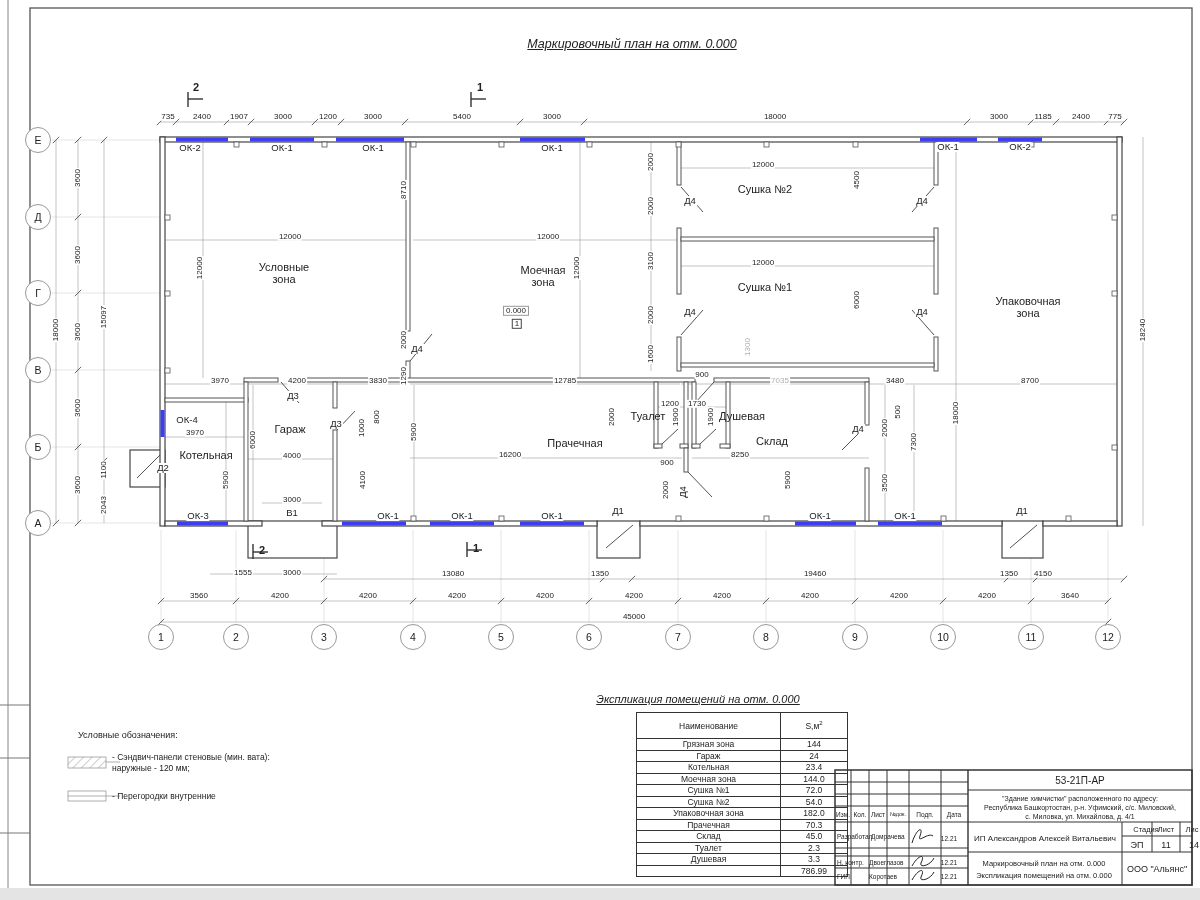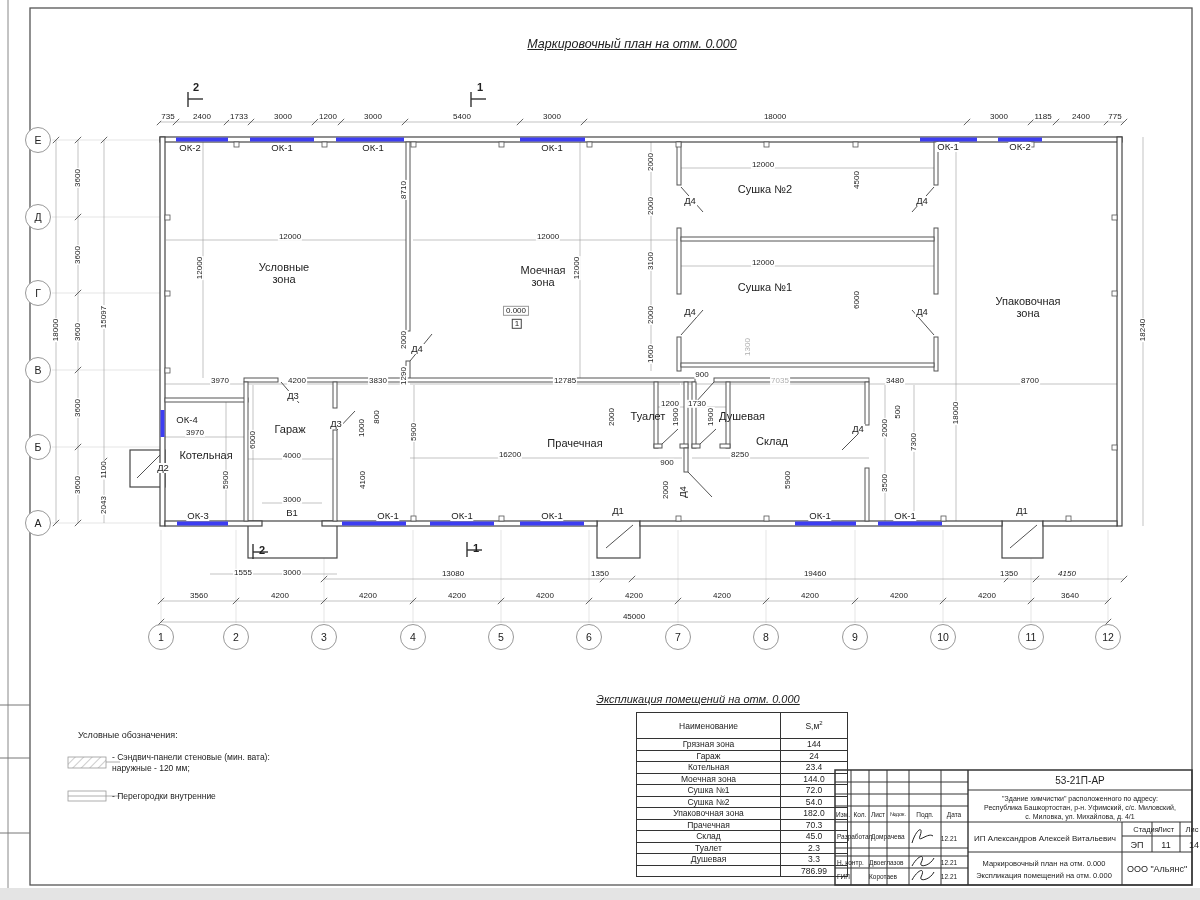--- a/index.html
+++ b/index.html
@@ -328,21 +328,21 @@
     <line x1="68" y1="796" x2="120" y2="796" stroke="#999" stroke-width="0.8"></line>
   </g>
 </svg>
 
 <div class="ptitle">Маркировочный план на отм. 0.000</div>
 <div class="etitle">Экспликация помещений на отм. 0.000</div>
 
 <div id="plan-labels">
       <span class="lb d" style="left: 168px; top: 117px;">735</span>
       <span class="lb d" style="left: 202px; top: 117px;">2400</span>
-      <span class="lb d" style="left: 239px; top: 117px;">1733</span>
+      <span class="lb d" style="left: 239px; top: 117px;">1907</span>
       <span class="lb d" style="left: 283px; top: 117px;">3000</span>
       <span class="lb d" style="left: 328px; top: 117px;">1200</span>
       <span class="lb d" style="left: 373px; top: 117px;">3000</span>
       <span class="lb d" style="left: 462px; top: 117px;">5400</span>
       <span class="lb d" style="left: 552px; top: 117px;">3000</span>
       <span class="lb d" style="left: 775px; top: 117px;">18000</span>
       <span class="lb d" style="left: 999px; top: 117px;">3000</span>
       <span class="lb d" style="left: 1043px; top: 117px;">1185</span>
       <span class="lb d" style="left: 1081px; top: 117px;">2400</span>
       <span class="lb d" style="left: 1115px; top: 117px;">775</span>
@@ -450,21 +450,21 @@
       <span class="lb wn" style="left: 820px; top: 516px;">ОК-1</span>
       <span class="lb wn" style="left: 905px; top: 516px;">ОК-1</span>
       <span class="lb dr" style="left: 618px; top: 511px;">Д1</span>
       <span class="lb dr" style="left: 1022px; top: 511px;">Д1</span>
       <span class="lb d" style="left: 243px; top: 573px;">1555</span>
       <span class="lb d" style="left: 292px; top: 573px;">3000</span>
       <span class="lb d" style="left: 453px; top: 574px;">13080</span>
       <span class="lb d" style="left: 600px; top: 574px;">1350</span>
       <span class="lb d" style="left: 815px; top: 574px;">19460</span>
       <span class="lb d" style="left: 1009px; top: 574px;">1350</span>
-      <span class="lb d" style="left: 1067px; top: 574px; font-style: italic;">4150</span>
+      <span class="lb d" style="left: 1043px; top: 574px;">4150</span>
       <span class="lb d" style="left: 199px; top: 596px;">3560</span>
       <span class="lb d" style="left: 280px; top: 596px;">4200</span>
       <span class="lb d" style="left: 368px; top: 596px;">4200</span>
       <span class="lb d" style="left: 457px; top: 596px;">4200</span>
       <span class="lb d" style="left: 545px; top: 596px;">4200</span>
       <span class="lb d" style="left: 634px; top: 596px;">4200</span>
       <span class="lb d" style="left: 722px; top: 596px;">4200</span>
       <span class="lb d" style="left: 810px; top: 596px;">4200</span>
       <span class="lb d" style="left: 899px; top: 596px;">4200</span>
       <span class="lb d" style="left: 987px; top: 596px;">4200</span>

